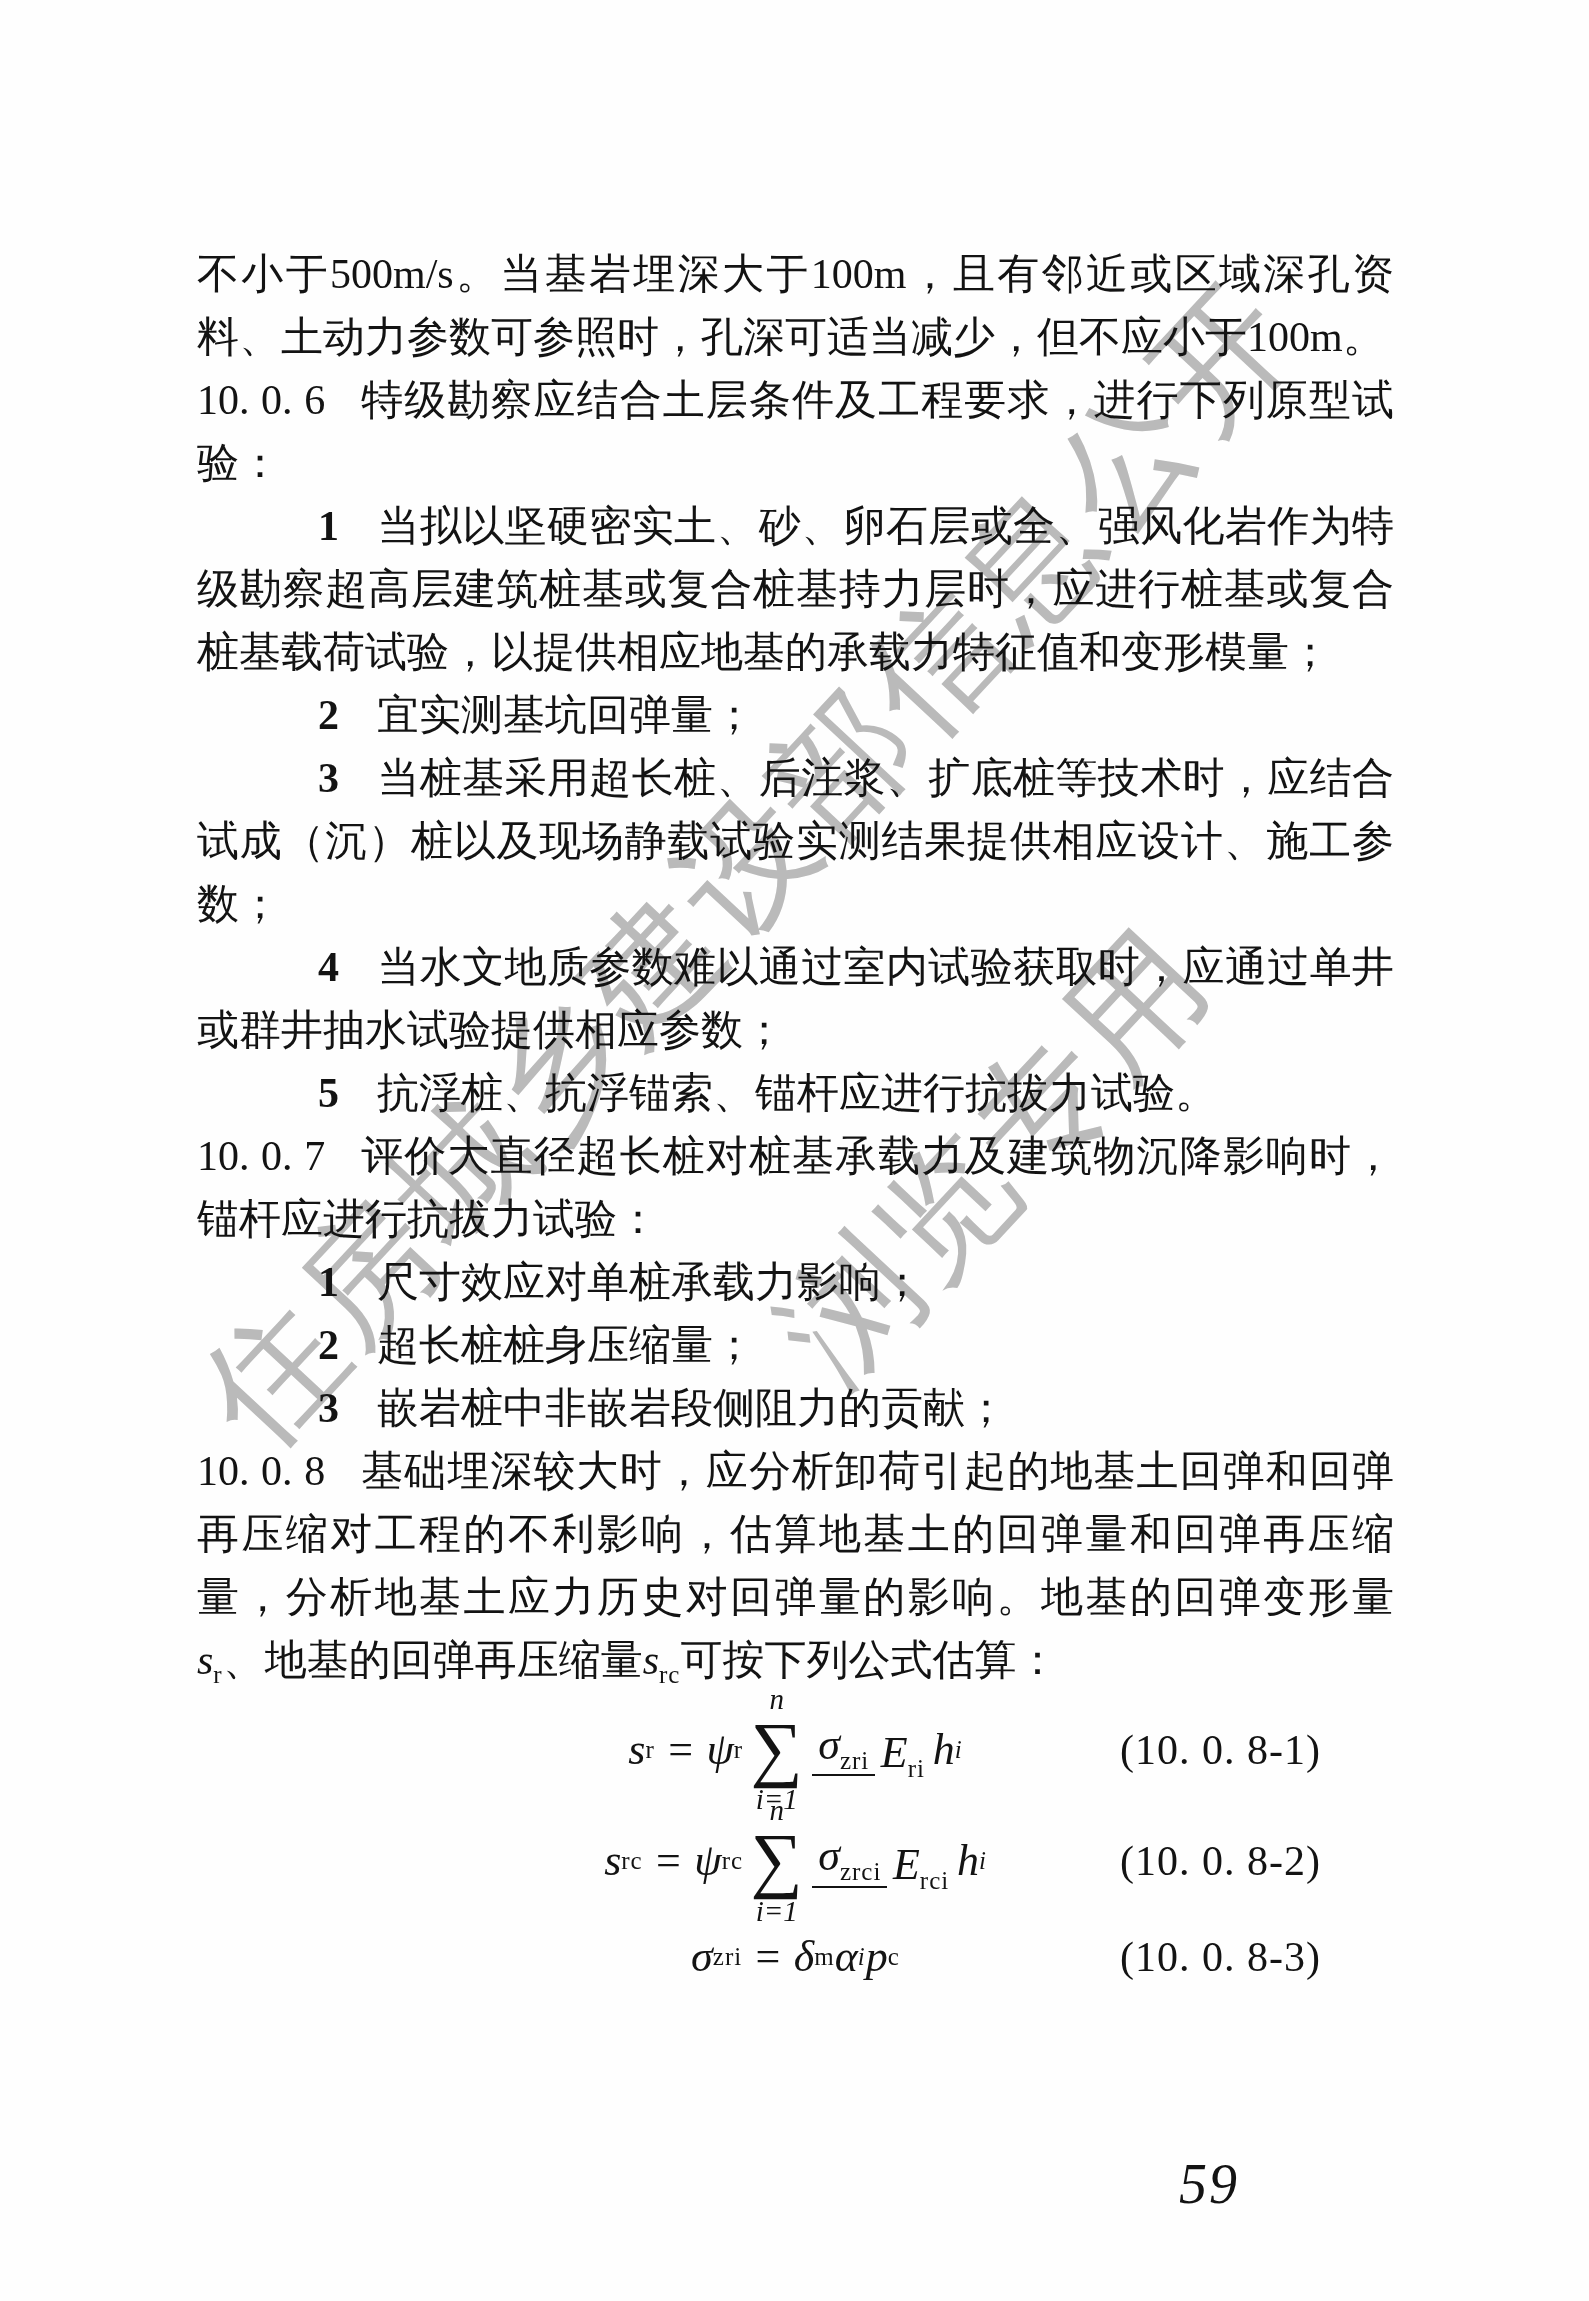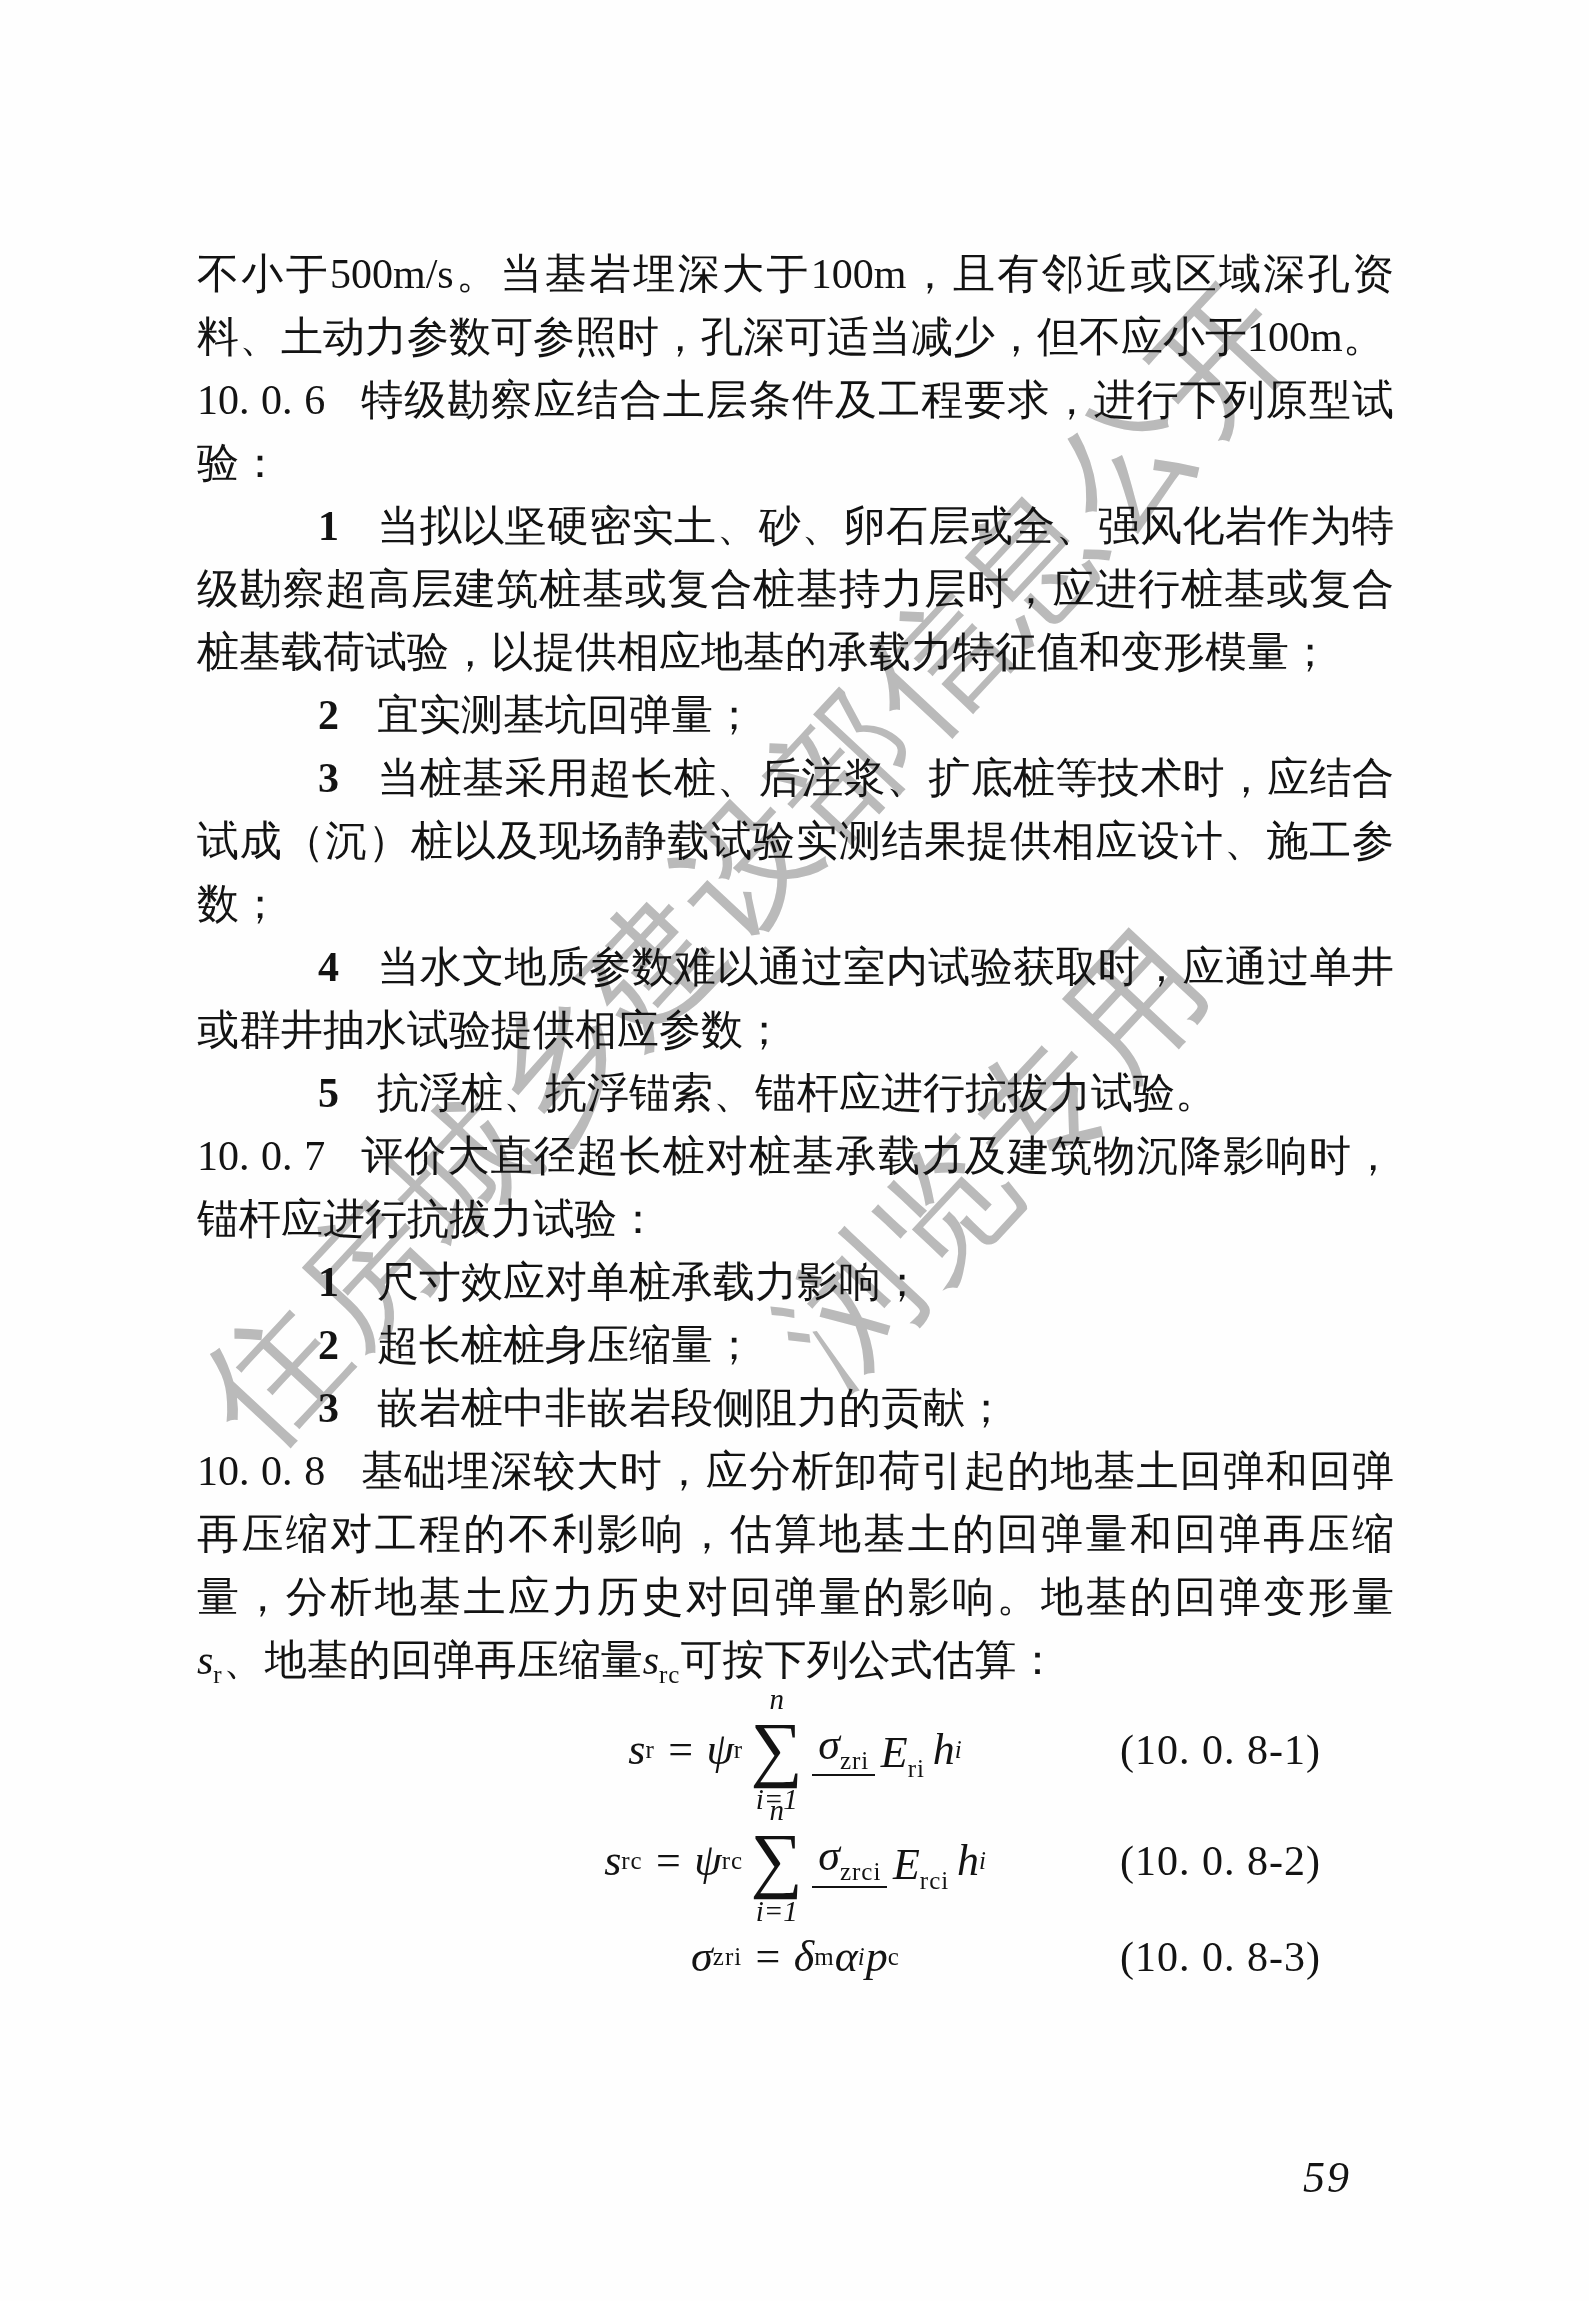--- a/index.html
+++ b/index.html
@@ -77,22 +77,22 @@
   .sum-glyph{font-size:73px;line-height:.9;}
   .sum-bottom{font-size:29px;margin-top:3.8px;}
   .frac{
     display:inline-flex;flex-direction:row;align-items:center;
     vertical-align:middle;margin:0 1.9px;line-height:1;
   }
   .frac-num{padding:0 5.8px 7.7px;border-bottom:2.9px solid #131313;}
   .frac-den{padding:7.7px 5.8px 0;}
   
   .page-num{
-    position:absolute;left:1303px;top:2152px;
-    font-size:44px;font-style:italic;z-index:2;
+    position:absolute;left:1179px;top:2152px;
+    font-size:56px;font-style:italic;z-index:2;
     letter-spacing:1.9px;
   }
 </style>
 </head>
 <body>
 
 <div class="page">
 
   <div class="wm wm1">住房城乡建设部信息公开</div>
   <div class="wm wm2">浏览专用</div>

